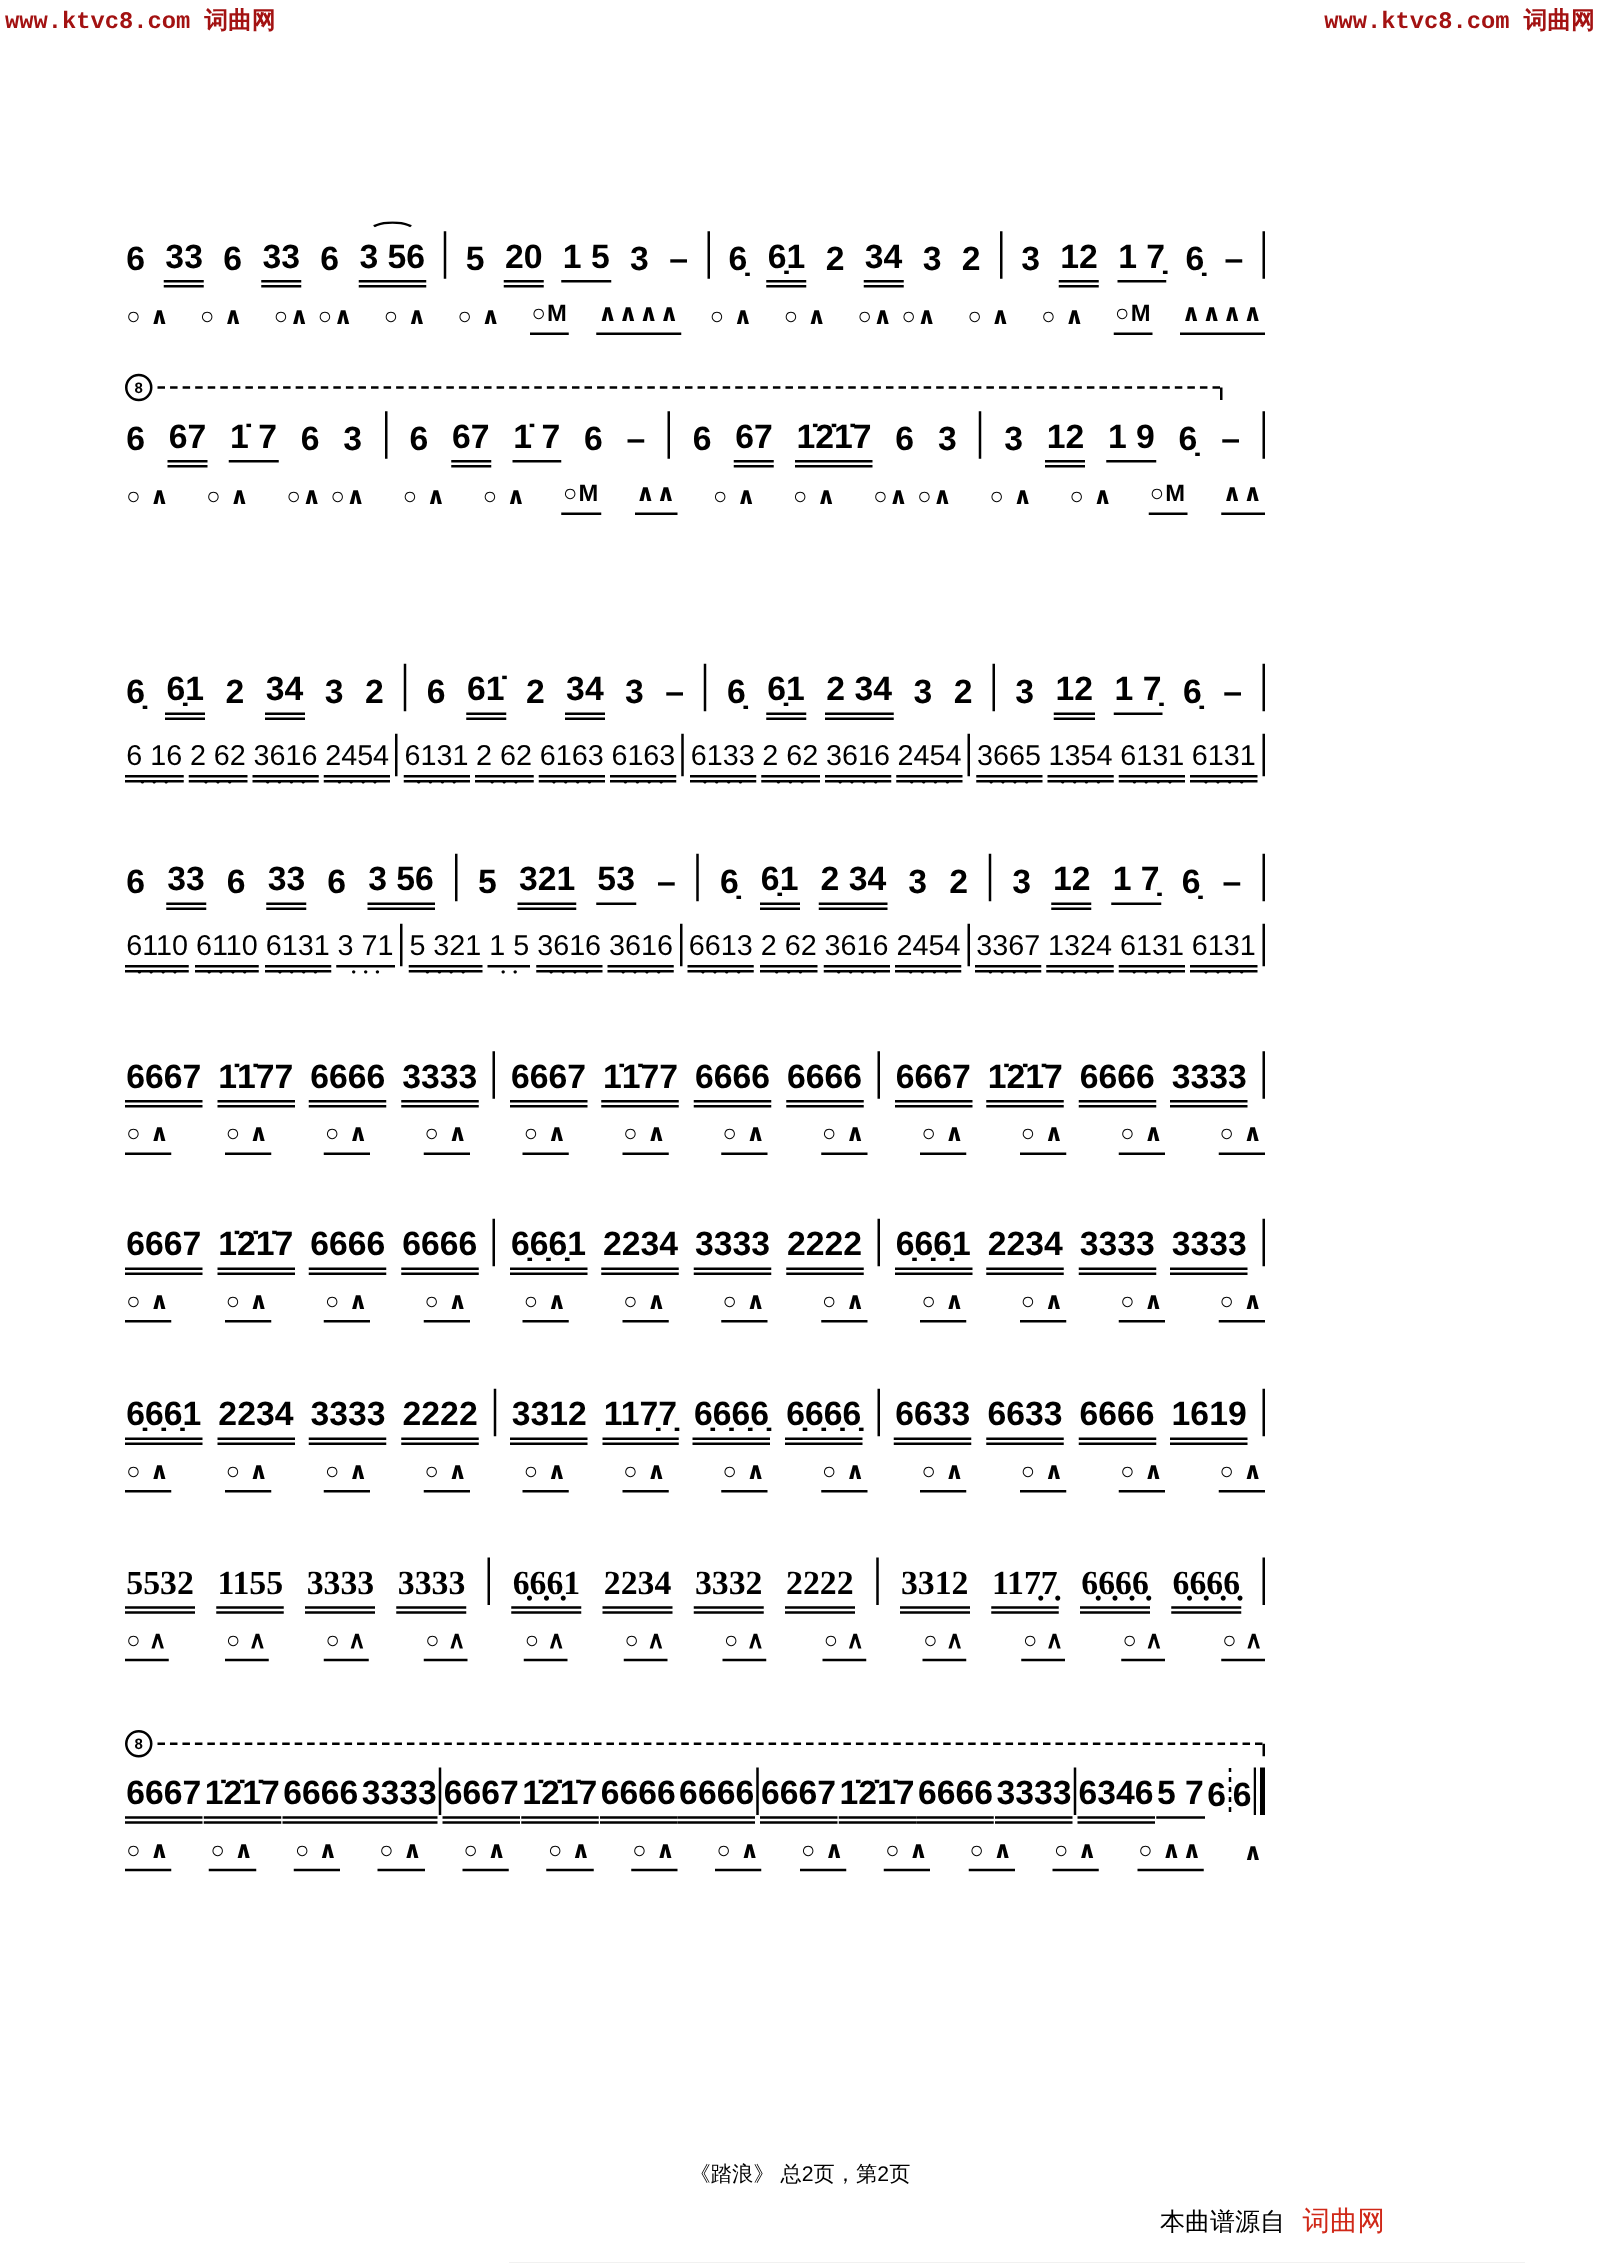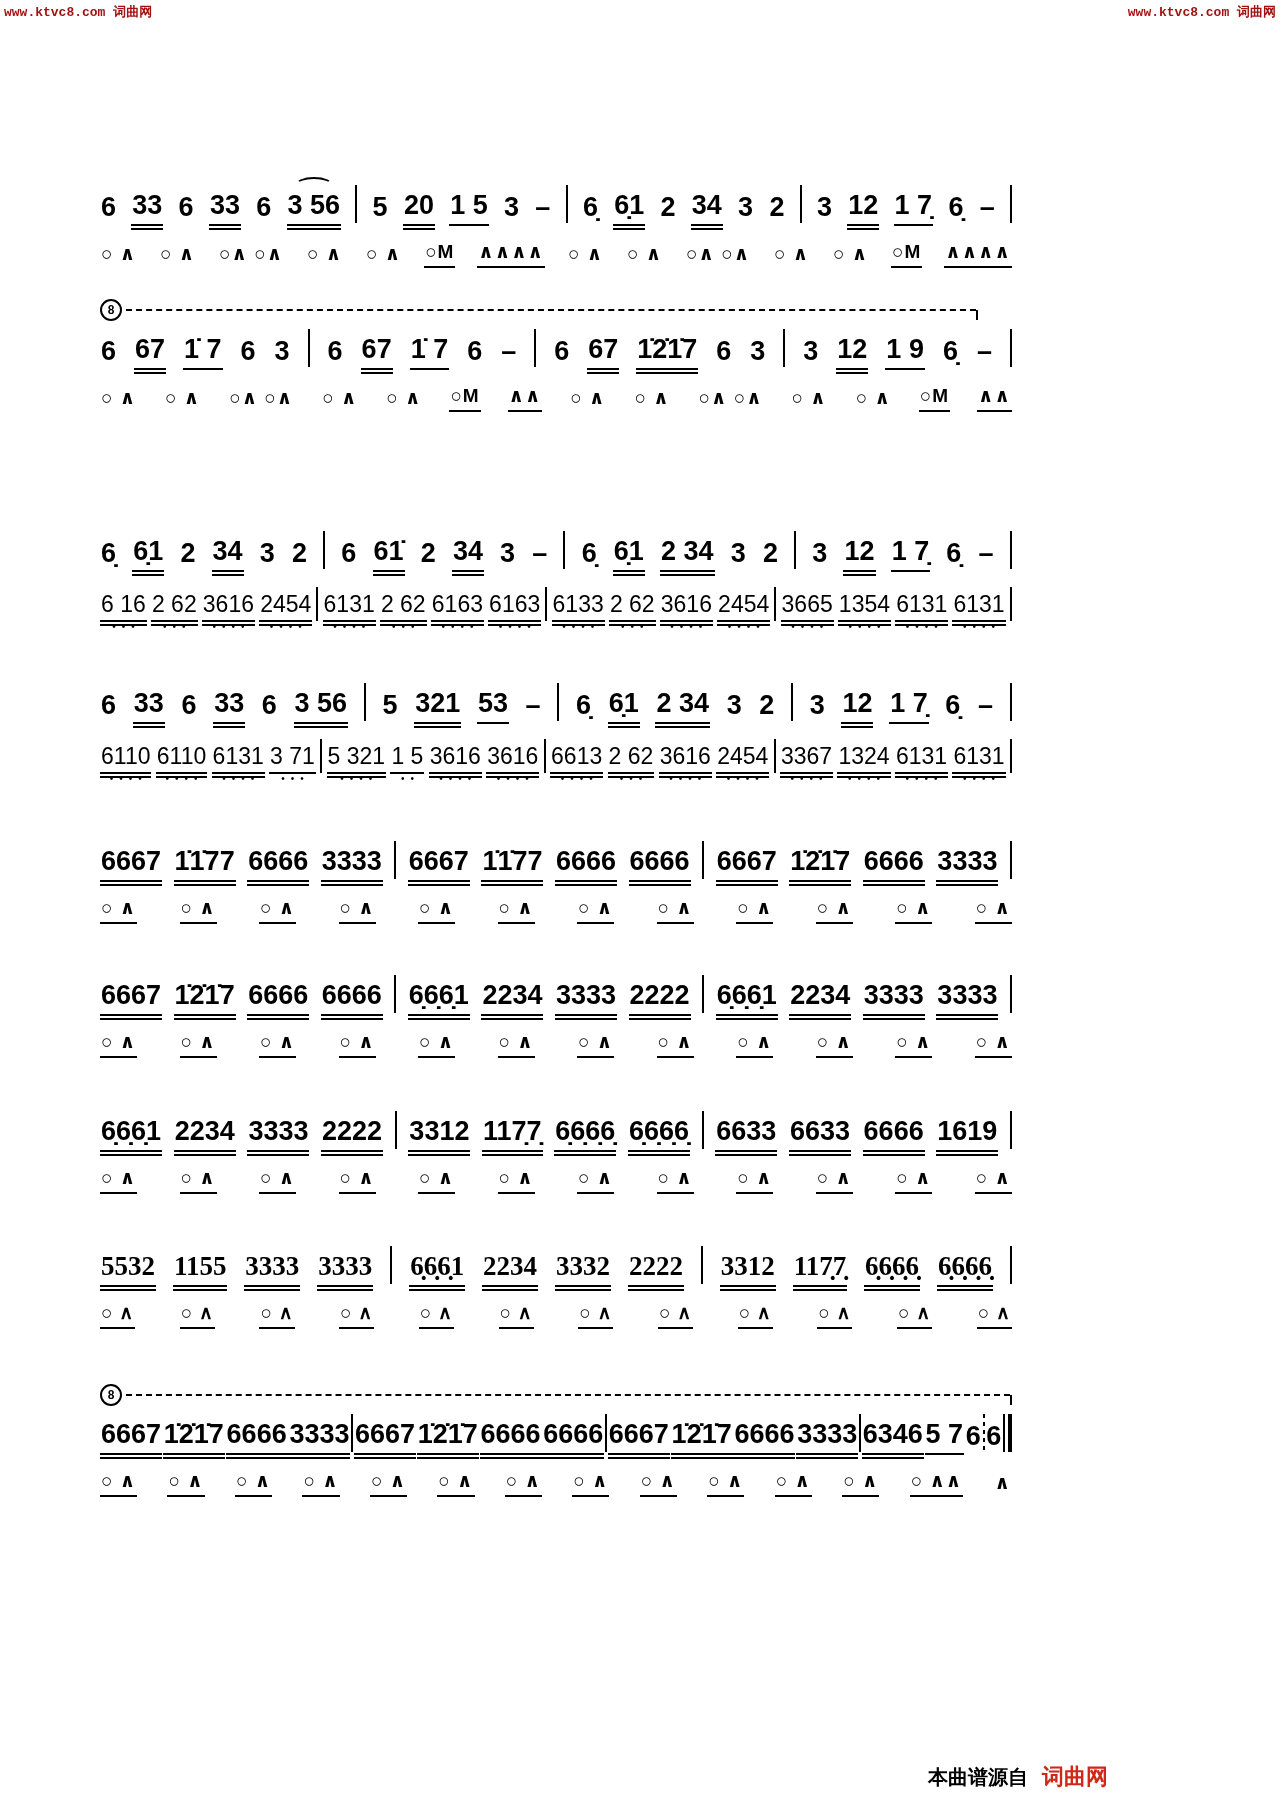--- a/index.html
+++ b/index.html
@@ -4,21 +4,21 @@
 <style>
   html,body { margin:0; padding:0; background:#e8e8e8; }
   .page {
     position:relative; width:1280px; height:1810px; margin:0 auto;
     background:#ffffff; overflow:hidden;
     font-family:"Liberation Sans","DejaVu Sans",sans-serif; color:#000;
   }
   .watermark {
     position:absolute; top:3px;
     font-family:"Liberation Mono","DejaVu Sans Mono",monospace;
-    font-size:13px; font-weight:bold; color:#a31212; white-space:nowrap;
+    font-size:19px; font-weight:bold; color:#a31212; white-space:nowrap;
   }
   .watermark.left { left:4px; }
   .watermark.right { right:4px; }
 
   .system { position:absolute; left:100px; width:912px; }
   .row { display:flex; justify-content:space-between; align-items:flex-end; }
   .row.melody  { font-size:27px; font-weight:bold; height:44px; }
   .row.symbols { font-size:19px; font-weight:bold; margin-top:16px; height:26px; letter-spacing:1px; }
   .row.accomp  { font-size:23px; font-weight:normal; margin-top:14px; height:36px; }
 
@@ -46,21 +46,21 @@
   }
   .octava-line { border-top:2px dashed #000; margin-left:4px; }
   .octava-hook { width:0; height:10px; border-left:2px solid #000; transform:translateY(5px); }
 
   .footer-center {
     position:absolute; top:1728px; left:0; width:100%;
     text-align:center; font-size:17px; color:#000;
   }
   .footer-source {
     position:absolute; top:1762px; right:172px;
-    font-size:20px; font-weight:bold; color:#000; white-space:nowrap;text-align:center;
+    font-size:20px; font-weight:normal; color:#000; white-space:nowrap;text-align:center;
   }
   .footer-source .link { color:#d02818; font-size:22px; margin-left:14px; }
 </style>
 </head>
 <body>
 
 <div class="page">
   <div class="watermark left">www.ktvc8.com 词曲网</div>
   <div class="watermark right">www.ktvc8.com 词曲网</div>
 
@@ -435,16 +435,17 @@
           <span class="cell u1">○ ∧</span>
           <span class="cell u1">○ ∧</span>
           <span class="cell u1">○ ∧</span>
           <span class="cell u1">○ ∧</span>
           <span class="cell u1">○ ∧∧</span>
           <span class="cell">∧</span>
         </div>
       </div>
     </div>
 
+  <div class="footer-center">《踏浪》 总2页，第2页</div>
   <div class="footer-source">
     <span>本曲谱源自</span><span class="link">词曲网</span>
   </div>
 </div>
 
 </body></html>

